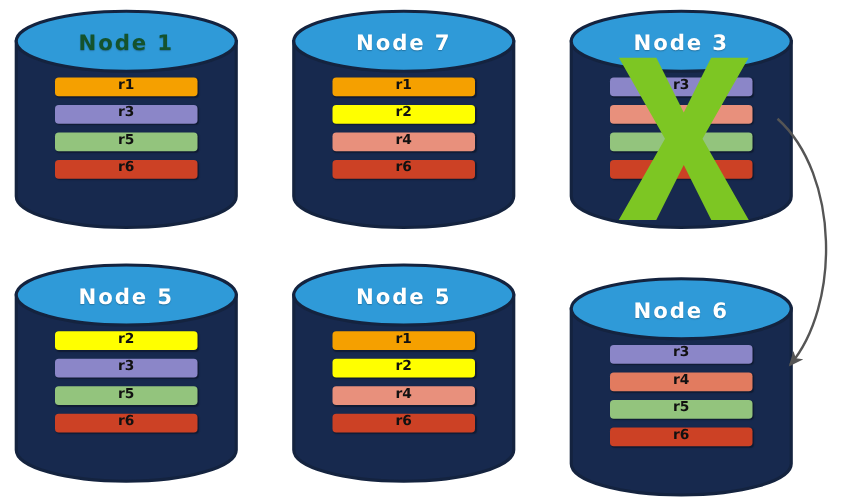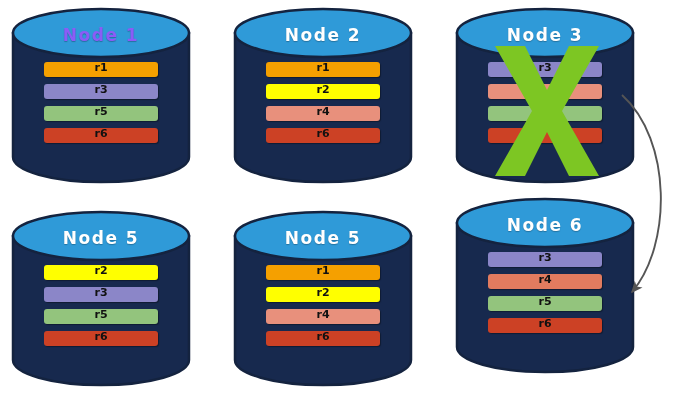--- a/index.html
+++ b/index.html
@@ -96,42 +96,42 @@
 </style>
 </head>
 <body style="background: rgb(255, 255, 255);">
 
 <div id="canvas">
     <div class="node" style="left: 11px; top: 8px;">
       <svg class="node-svg" viewBox="0 0 180 178">
         <path d="M 2 25 L 2 149 A 88 25 0 0 0 178 149 L 178 25 Z" fill="#17294e" stroke="#14233f" stroke-width="2.5"></path>
         <ellipse cx="90" cy="25" rx="88" ry="24" fill="#2f9ad8" stroke="#14233f" stroke-width="2.5"></ellipse>
       </svg>
-      <div class="node-label" style="color: #8b5cf6;">Node 1</div>
+      <div class="node-label" style="color: #14532d;">Node 1</div>
       <div class="rows">
         <div class="row-bar" style="background: rgb(245, 160, 0);">
           <span class="row-label">r1</span>
         </div>
         <div class="row-bar" style="background: rgb(139, 134, 200);">
           <span class="row-label">r3</span>
         </div>
         <div class="row-bar" style="background: rgb(147, 196, 125);">
           <span class="row-label">r5</span>
         </div>
         <div class="row-bar" style="background: rgb(204, 65, 37);">
           <span class="row-label">r6</span>
         </div>
       </div>
     </div>
     <div class="node" style="left: 233px; top: 8px;">
       <svg class="node-svg" viewBox="0 0 180 178">
         <path d="M 2 25 L 2 149 A 88 25 0 0 0 178 149 L 178 25 Z" fill="#17294e" stroke="#14233f" stroke-width="2.5"></path>
         <ellipse cx="90" cy="25" rx="88" ry="24" fill="#2f9ad8" stroke="#14233f" stroke-width="2.5"></ellipse>
       </svg>
-      <div class="node-label" style="color: rgb(255, 255, 255);">Node 2</div>
+      <div class="node-label" style="color: rgb(255, 255, 255);">Node 7</div>
       <div class="rows">
         <div class="row-bar" style="background: rgb(245, 160, 0);">
           <span class="row-label">r1</span>
         </div>
         <div class="row-bar" style="background: rgb(255, 255, 0);">
           <span class="row-label">r2</span>
         </div>
         <div class="row-bar" style="background: rgb(232, 144, 124);">
           <span class="row-label">r4</span>
         </div>
@@ -199,21 +199,21 @@
           <span class="row-label">r2</span>
         </div>
         <div class="row-bar" style="background: rgb(232, 144, 124);">
           <span class="row-label">r4</span>
         </div>
         <div class="row-bar" style="background: rgb(204, 65, 37);">
           <span class="row-label">r6</span>
         </div>
       </div>
     </div>
-    <div class="node" style="left: 455px; top: 198px; text-decoration: underline;">
+    <div class="node" style="left: 455px; top: 222px; text-decoration: underline;">
       <svg class="node-svg" viewBox="0 0 180 178">
         <path d="M 2 25 L 2 149 A 88 25 0 0 0 178 149 L 178 25 Z" fill="#17294e" stroke="#14233f" stroke-width="2.5"></path>
         <ellipse cx="90" cy="25" rx="88" ry="24" fill="#2f9ad8" stroke="#14233f" stroke-width="2.5"></ellipse>
       </svg>
       <div class="node-label" style="color: rgb(255, 255, 255);">Node 6</div>
       <div class="rows">
         <div class="row-bar" style="background: rgb(139, 134, 200);">
           <span class="row-label">r3</span>
         </div>
         <div class="row-bar" style="background: rgb(226, 123, 95);">

